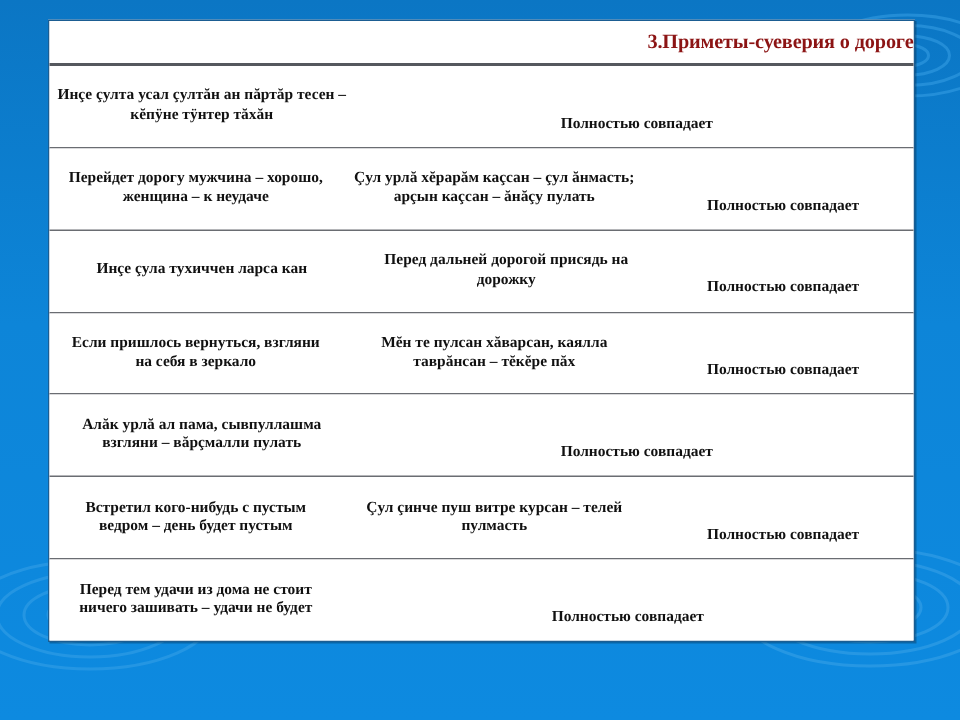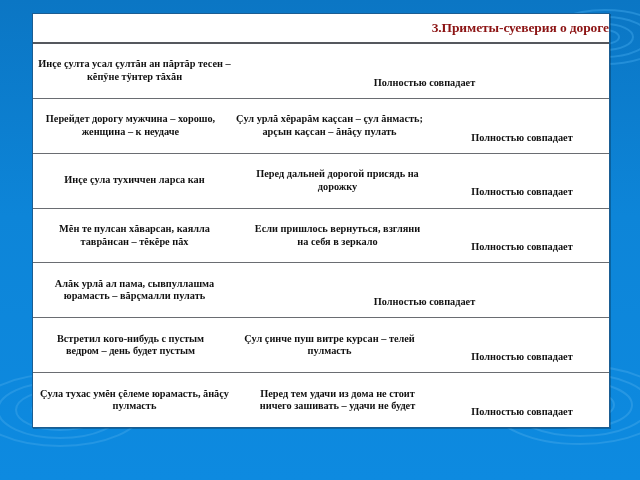--- a/index.html
+++ b/index.html
@@ -194,56 +194,53 @@
         </div>
         <div class="cell col-russian">
           <span class="txt">Перед дальней дорогой присядь на дорожку</span>
         </div>
         <div class="cell col-note">
           <span class="txt">Полностью совпадает</span>
         </div>
       </div>
 
       <div class="trow">
+        <div class="cell col-russian">
+          <span class="txt">Если пришлось вернуться, взгляни на себя в зеркало</span>
+        </div>
         <div class="cell col-chuvash">
           <span class="txt">Мĕн те пулсан хăварсан, каялла таврăнсан – тĕкĕре пăх</span>
         </div>
-        <div class="cell col-russian">
-          <span class="txt">Если пришлось вернуться, взгляни на себя в зеркало</span>
-        </div>
-        <div class="cell col-note">
-          <span class="txt">Полностью совпадает</span>
-        </div>
-      </div>
-
-      <div class="trow">
-        <div class="cell col-chuvash">
-          <span class="txt">Алăк урлă ал пама, сывпуллашма юрамасть –  вăрçмалли пулать</span>
+        <div class="cell col-note">
+          <span class="txt">Полностью совпадает</span>
+        </div>
+      </div>
+
+      <div class="trow">
+        <div class="cell col-chuvash">
+          <span class="txt">Алăк урлă ал пама, сывпуллашма взгляни –  вăрçмалли пулать</span>
         </div>
         <div class="cell col-note">
           <span class="txt">Полностью совпадает</span>
         </div>
       </div>
 
       <div class="trow">
         <div class="cell col-russian">
           <span class="txt">Встретил кого-нибудь с пустым ведром – день будет пустым</span>
         </div>
         <div class="cell col-chuvash">
           <span class="txt">Çул çинче пуш витре курсан – телей пулмасть</span>
         </div>
         <div class="cell col-note">
           <span class="txt">Полностью совпадает</span>
         </div>
       </div>
 
       <div class="trow">
-        <div class="cell col-chuvash">
-          <span class="txt">Çула тухас умĕн çĕлеме юрамасть, ăнăçу пулмасть</span>
-        </div>
         <div class="cell col-russian">
           <span class="txt">Перед тем удачи из дома не стоит ничего зашивать – удачи не будет</span>
         </div>
         <div class="cell col-note">
           <span class="txt">Полностью совпадает</span>
         </div>
       </div>
 
     </div>
   </div>

